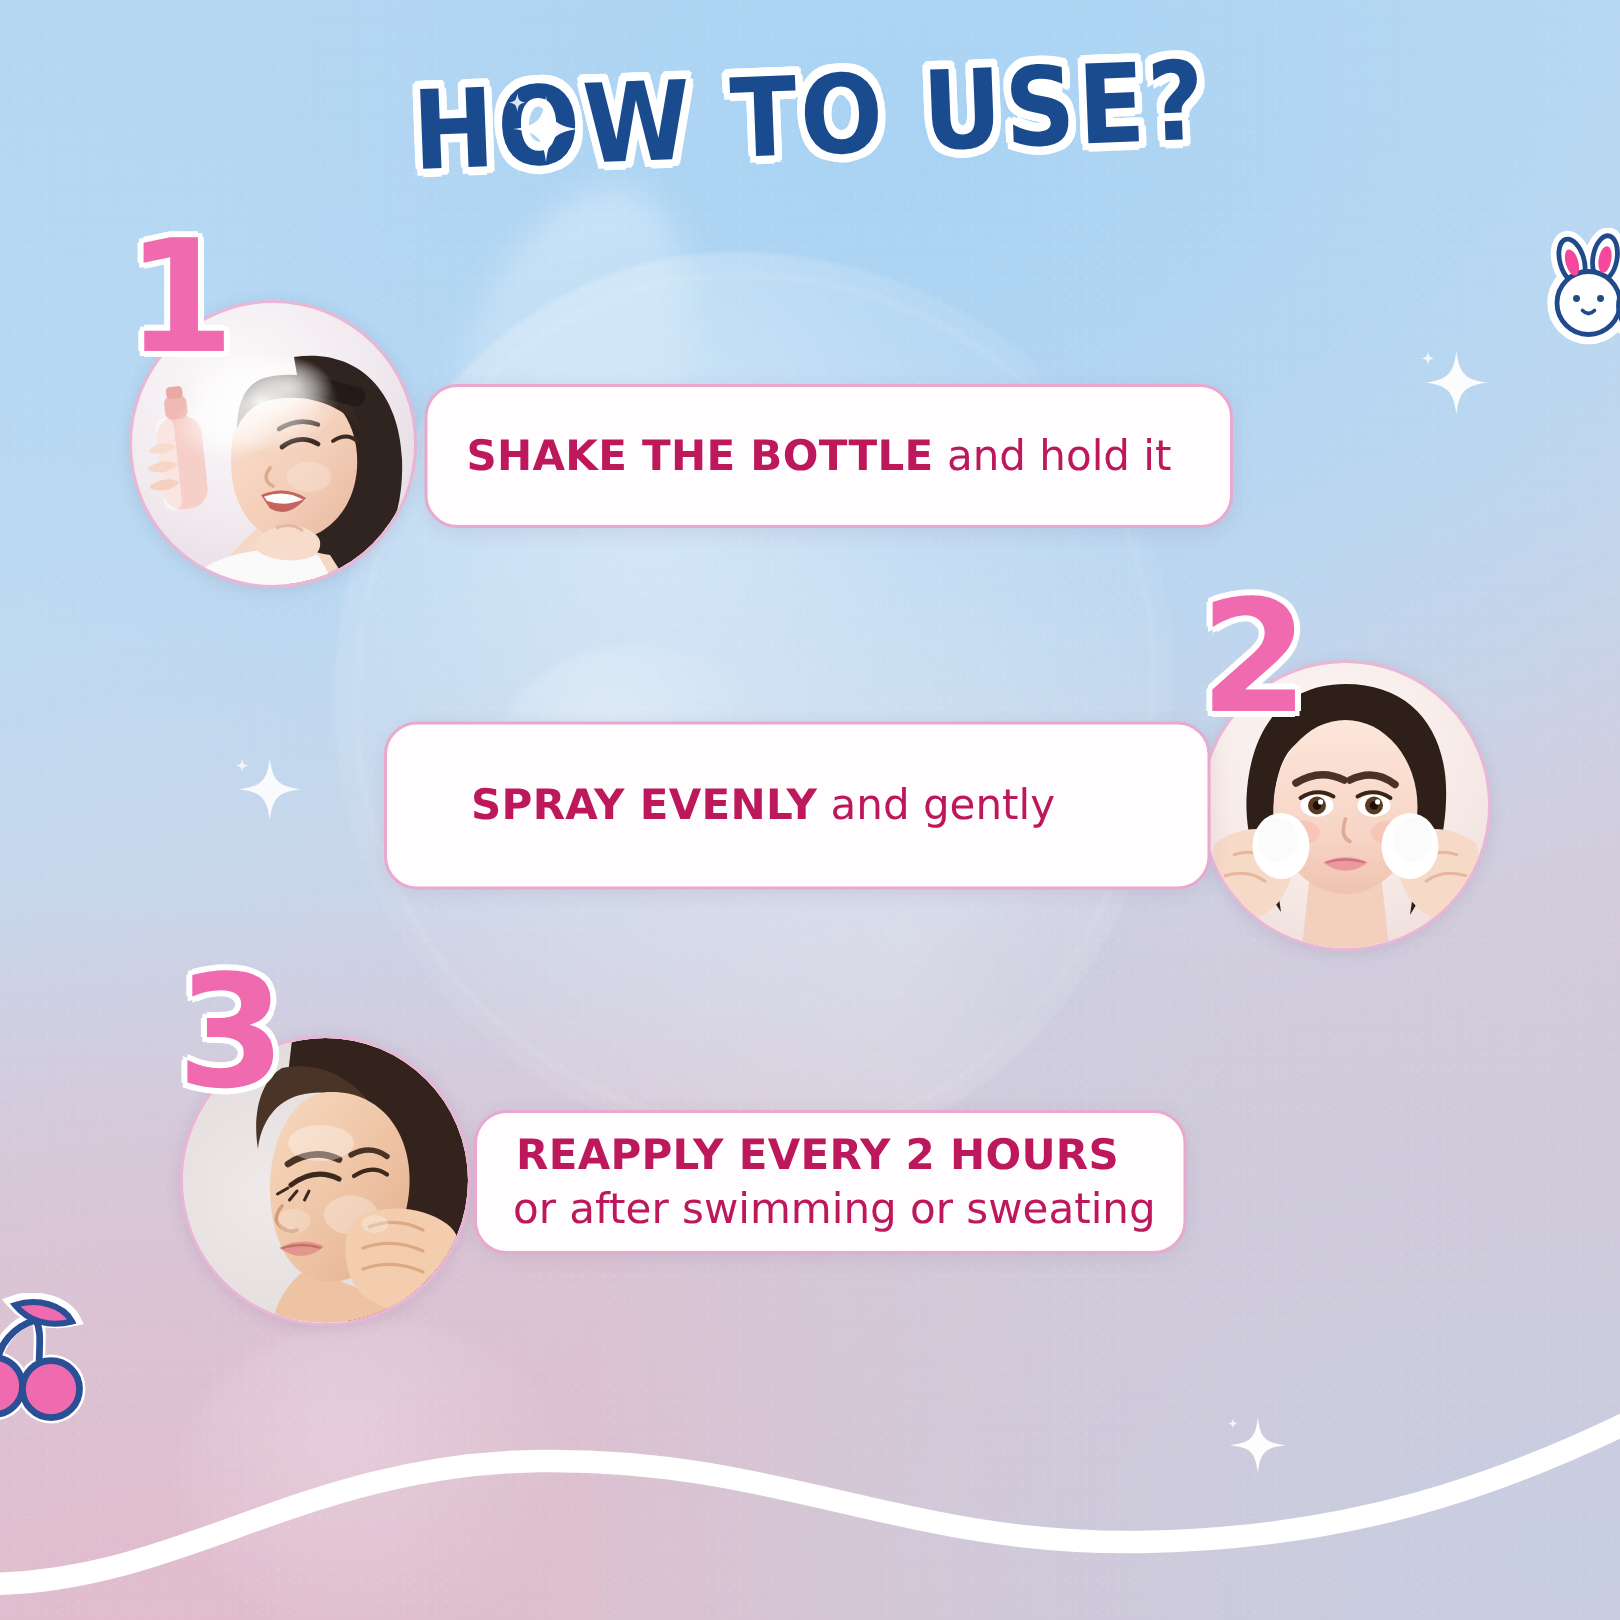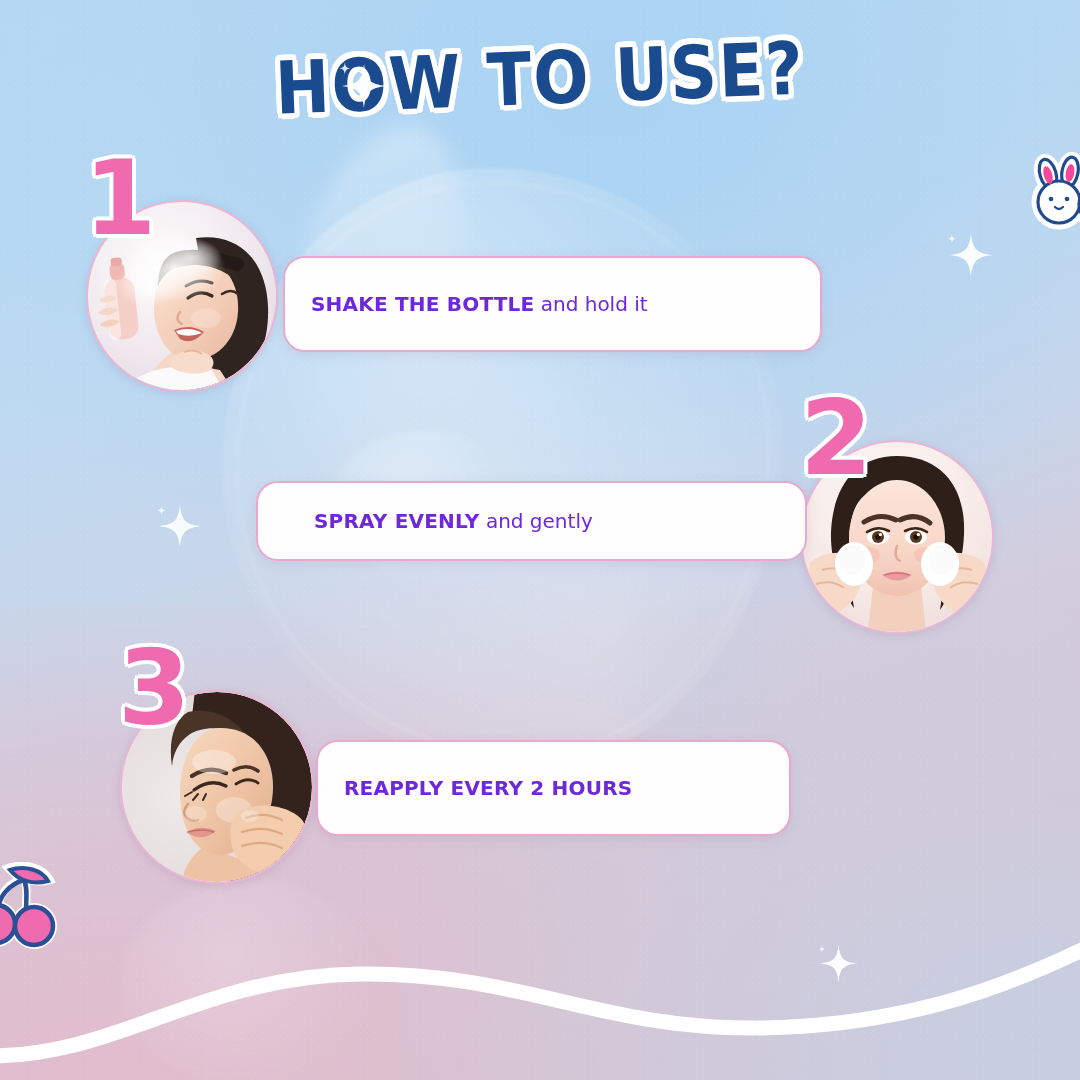--- a/index.html
+++ b/index.html
@@ -164,22 +164,22 @@
     background:#fffdfe;
     border:2px solid #e9a8ce;
     border-radius:22px;
     box-shadow:0 3px 12px rgba(140,100,140,.14);
     display:flex;
     align-items:center;
   }
   .textbox .inner{ width:100%; }
   .line{
     font-family:"DejaVu Sans", sans-serif;
-    font-size:20px;
-    color:#6d28d9;
+    font-size:28px;
+    color:#be185d;
     line-height:1.30;
     white-space:nowrap;
   }
   .line .b{ font-weight:bold; letter-spacing:.2px; }
   .line .n{ font-weight:normal; }
 
   
   .sticker{ position:absolute; }
 
   
@@ -371,21 +371,21 @@
             <path d="M176 142 q-16 -5 -28 4" stroke="#e7b69f" stroke-width="2" fill="none"></path>
             <ellipse cx="138" cy="122" rx="19" ry="22" fill="#ffffff"></ellipse>
             <ellipse cx="140" cy="118" rx="13" ry="15" fill="#fbfbfb"></ellipse>
           </g>
         </svg>
       </div>
     </div>
 
     <div class="badge" style="left:800px; top:386px;">2</div>
 
-    <div class="textbox" style="left:256px; top:481px; width:551px; height:80px; padding:0 0 0 56px; box-sizing:border-box;">
+    <div class="textbox" style="left:256px; top:481px; width:551px; height:112px; padding:0 0 0 56px; box-sizing:border-box;">
       <div class="inner">
         <div class="line">
           <span class="b">SPRAY EVENLY</span><span class="n"> and gently</span>
         </div>
       </div>
     </div>
   </div>
 
   <div class="step">
 
@@ -443,20 +443,21 @@
       </div>
     </div>
 
     <div class="badge" style="left:118px; top:636px;">3</div>
 
     <div class="textbox" style="left:316px; top:740px; width:475px; height:96px; padding:0 0 0 26px; box-sizing:border-box;">
       <div class="inner">
         <div class="line">
           <span class="b">REAPPLY EVERY 2 HOURS</span><span class="n"></span>
         </div>
+        <div class="line n" style="margin-left:-2px;">or after swimming or sweating</div>
       </div>
     </div>
   </div>
 
   <div class="sticker" style="left:1018px; top:152px;">
     <svg width="96" height="84" viewBox="0 0 96 84">
       <g stroke="#ffffff" stroke-width="7" fill="#ffffff">
         <ellipse cx="30" cy="22" rx="10" ry="17" transform="rotate(-16 30 22)"></ellipse>
         <ellipse cx="52" cy="20" rx="10" ry="17" transform="rotate(10 52 20)"></ellipse>
         <circle cx="41" cy="50" r="24"></circle>

